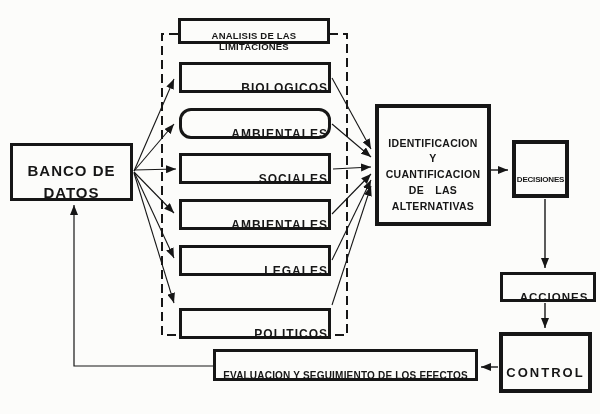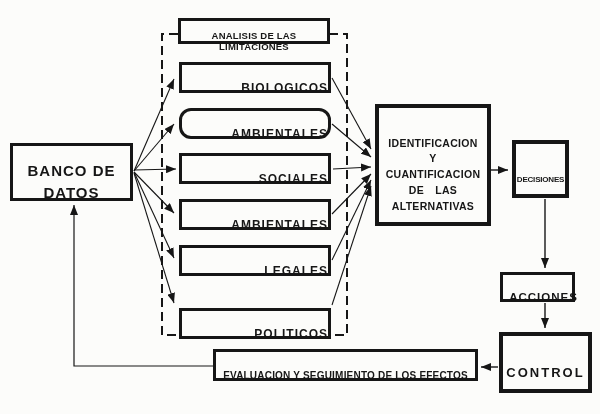--- a/index.html
+++ b/index.html
@@ -47,21 +47,21 @@
   .sociales    { top: 153px; }
   .economicos  { top: 199px; }
   .legales     { top: 245px; padding-left: 25px; }
   .politicos   { top: 308px; }
   .identificacion {
     left: 375px; top: 104px; width: 116px; height: 122px;
     border-width: 4px; font-size: 10.5px; letter-spacing: 0.3px; line-height: 1.5;
   }
   .identificacion .lbl { word-spacing: 8px; }
   .decisiones { left: 512px; top: 140px; width: 57px; height: 58px; border-width: 4px; font-size: 8px; letter-spacing: -0.2px; }
-  .acciones   { left: 500px; top: 272px; width: 75px; height: 30px;  font-size: 11.5px; letter-spacing: 1px; padding-left: 12px; }
+  .acciones   { left: 500px; top: 272px; width: 96px; height: 30px;  font-size: 11.5px; letter-spacing: 1px; padding-left: 12px; }
   .control    { left: 499px; top: 332px; width: 93px; height: 61px;  border-width: 4px; font-size: 13px; letter-spacing: 2px; }
   .evaluacion { left: 213px; top: 349px; width: 265px; height: 32px; font-size: 10px; letter-spacing: 0.2px; }
 </style>
 </head>
 <body>
 
 <div class="stage">
 
   <svg class="wires" viewBox="0 0 600 414" xmlns="http://www.w3.org/2000/svg">
     <defs>

